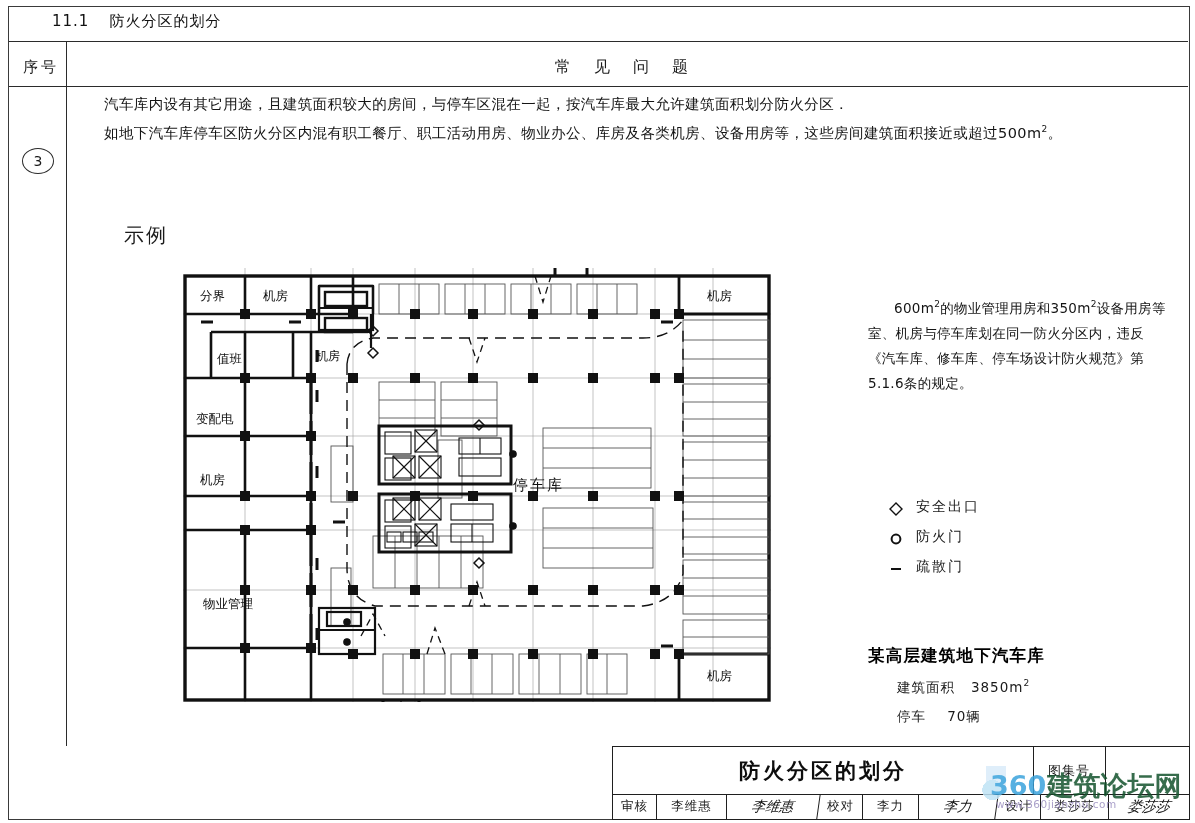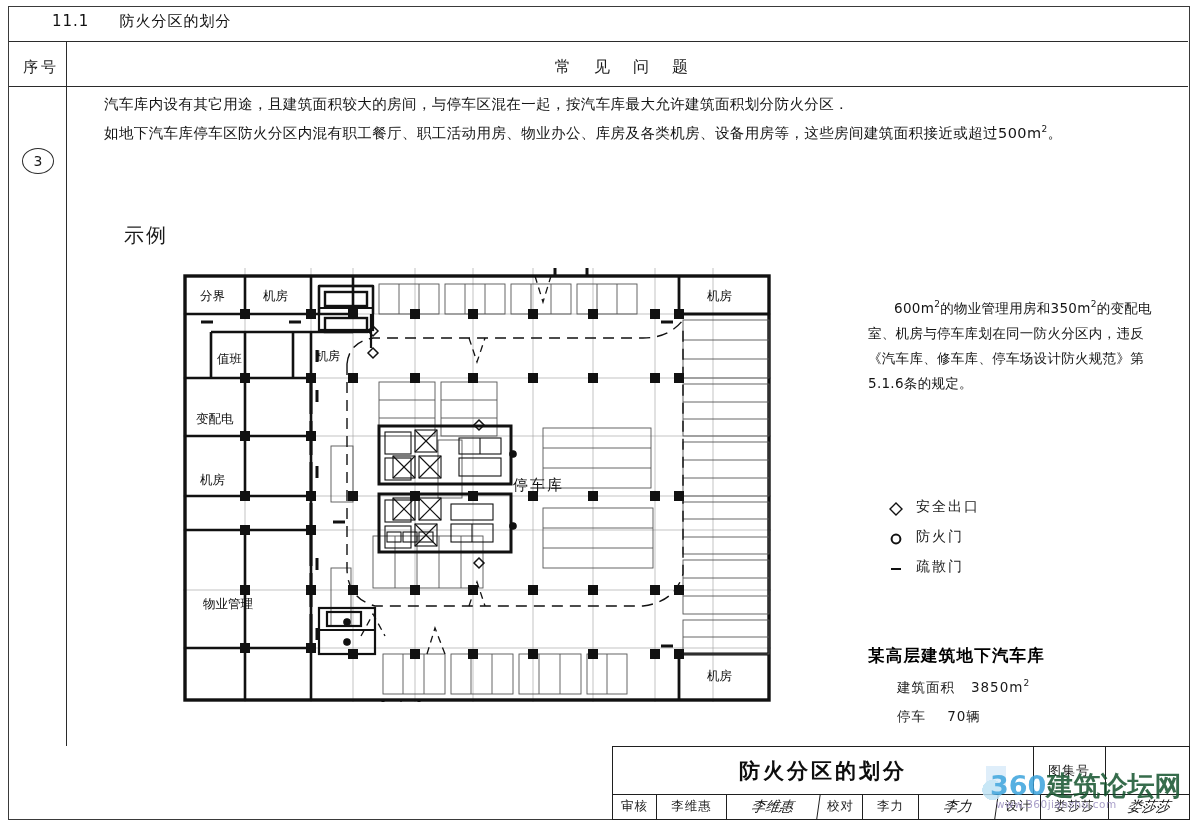--- a/index.html
+++ b/index.html
@@ -9,21 +9,21 @@
     color:#1a1a1a;
   }
   .page{position:absolute;left:0;top:0;width:1195px;height:823px;}
 
   
   .frame-outer{position:absolute;left:8px;top:6px;width:1180px;height:812px;border:1px solid #3a3a3a;}
 
   
   .hdr-rule{position:absolute;left:9px;width:1179px;height:0;border-top:1.6px solid #2b2b2b;}
   .hdr-title{position:absolute;left:52px;top:12px;font-size:15px;letter-spacing:1px;color:#111;}
-  .hdr-title .num{margin-right:30px;}
+  .hdr-title .num{margin-right:20px;}
 
   
   .colrule{position:absolute;width:0;border-left:1.4px solid #2b2b2b;}
   .th-seq{position:absolute;left:16px;top:58px;width:50px;text-align:center;font-size:15px;letter-spacing:3px;}
   .th-common{position:absolute;left:66px;top:57px;width:1120px;text-align:center;font-size:16px;letter-spacing:9px;}
 
   
   .seq-circle{
     position:absolute;left:22px;top:148px;width:30px;height:24px;border:1.2px solid #2b2b2b;
     border-radius:50%;font-size:14px;text-align:center;line-height:24px;
@@ -447,21 +447,21 @@
       </g>
 
       <g stroke="#111" stroke-width="2.2" fill="none">
         <rect x="136" y="18" width="54" height="44"></rect>
         <line x1="136" y1="40" x2="190" y2="40"></line>
       </g>
     </svg>
   </div>
 
   <div class="annot">
-    <p><span>600m</span><sup>2</sup><span>的物业管理用房和350m</span><sup>2</sup><span>的变配电</span><span>室、机房与停车库划在同一防火分区内，违反</span><span>《汽车库、修车库、停车场设计防火规范》第</span><span>5.1.6条的规定。</span></p>
+    <p><span>600m</span><sup>2</sup><span>的物业管理用房和350m</span><sup>2</sup><span>设备用房等</span><span>室、机房与停车库划在同一防火分区内，违反</span><span>《汽车库、修车库、停车场设计防火规范》第</span><span>5.1.6条的规定。</span></p>
   </div>
 
   <div class="legend">
     <div class="legend-row">
       <span class="legend-sym">
         <svg width="14" height="14" viewBox="0 0 14 14">
             <path d="M7 1 L13 7 L7 13 L1 7 Z" fill="none" stroke="#111" stroke-width="1.4"></path>
           </svg>
       </span>
       <span class="legend-txt">安全出口</span>

